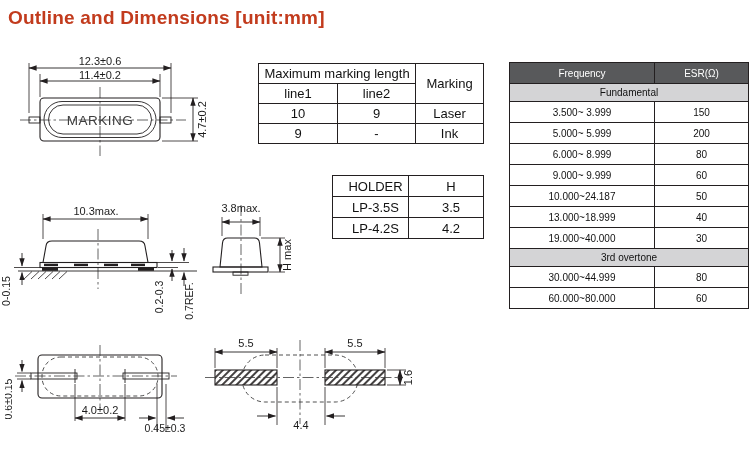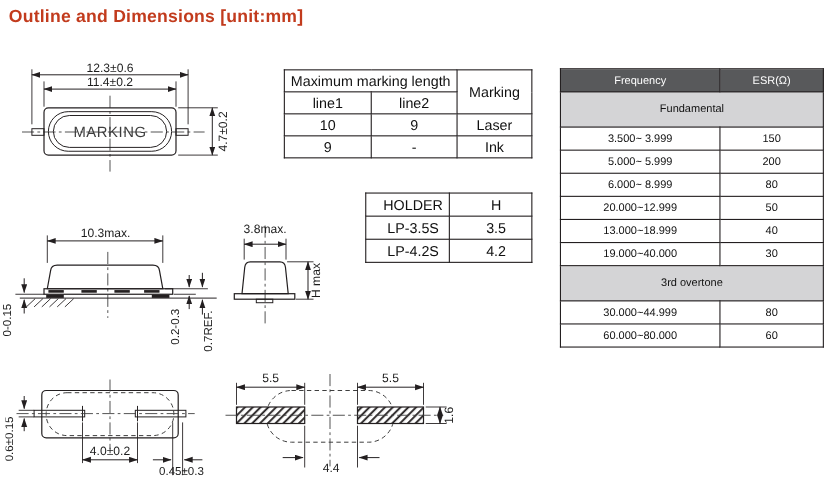--- a/index.html
+++ b/index.html
@@ -7,41 +7,41 @@
     --line:#231f20;
     --hdr-bg:#58595b;
     --hdr-tx:#ffffff;
     --band-bg:#d4d4d6;
   }
   *{box-sizing:border-box;margin:0;padding:0;}
   html,body{background:#ffffff;}
   body{font-family:"Liberation Sans",sans-serif;color:#1c1c1c;}
   #stage{position:relative;width:756px;height:452px;background:#ffffff;overflow:hidden;}
   .abs{position:absolute;}
-  #page-title{left:8px;top:7px;font-size:16px;font-weight:700;color:var(--accent);letter-spacing:0.2px;}
+  #page-title{left:8px;top:7px;font-size:19px;font-weight:700;color:var(--accent);letter-spacing:0.2px;}
   svg text{font-family:"Liberation Sans",sans-serif;fill:#1c1c1c;}
   svg .d{font-size:11px;}
   svg .ds{font-size:10.5px;}
   .ln{fill:none;stroke:var(--line);stroke-width:1.1;}
   .lnt{fill:none;stroke:var(--line);stroke-width:0.9;}
   .dim{fill:none;stroke:var(--line);stroke-width:0.9;}
   .ext{fill:none;stroke:var(--line);stroke-width:0.8;}
   .cl{fill:none;stroke:#3c3c3c;stroke-width:0.8;stroke-dasharray:11 3 2.5 3;}
   .dash{fill:none;stroke:#3c3c3c;stroke-width:0.9;stroke-dasharray:4 3;}
   .feet{fill:var(--line);stroke:none;}
   table.dt{border-collapse:collapse;table-layout:fixed;text-align:center;font-size:13px;color:#111;}
   table.dt td{border:1.2px solid var(--line);padding:0 2px;vertical-align:middle;}
   #marking-table{left:258px;top:63px;width:225px;padding-left:16px;}
   #marking-table td{height:20px;}
   #holder-table{left:332px;top:175px;width:151px;}
   #holder-table td{height:21px;padding-left:12px;}
   #esr-table{left:509px;top:62px;width:240px;}
   #esr-table td{height:21px;font-size:10px;}
   #esr-table td.hd{background:var(--hdr-bg);color:var(--hdr-tx);height:21px;border-color:var(--line);}
-  #esr-table td.band{background:var(--band-bg);height:32px;}
+  #esr-table td.band{background:var(--band-bg);height:18px;}
 </style>
 </head>
 <body>
 
 <div id="stage">
 
   <svg width="0" height="0" style="position:absolute" aria-hidden="true">
     <defs>
       <marker id="ar" orient="auto" markerWidth="10" markerHeight="8" refX="8.5" refY="3">
         <path d="M0,0 L9,3 L0,6 Z" fill="#231f20"></path>
@@ -277,21 +277,25 @@
         </tr>
     <tr>
           <td>5.000~ 5.999</td>
           <td>200</td>
         </tr>
     <tr>
           <td>6.000~ 8.999</td>
           <td>80</td>
         </tr>
     <tr>
-          <td>20.000~12.999</td>
+          <td>9.000~ 9.999</td>
+          <td>60</td>
+        </tr>
+    <tr>
+          <td>10.000~24.187</td>
           <td>50</td>
         </tr>
     <tr>
           <td>13.000~18.999</td>
           <td>40</td>
         </tr>
     <tr>
           <td>19.000~40.000</td>
           <td>30</td>
         </tr>

